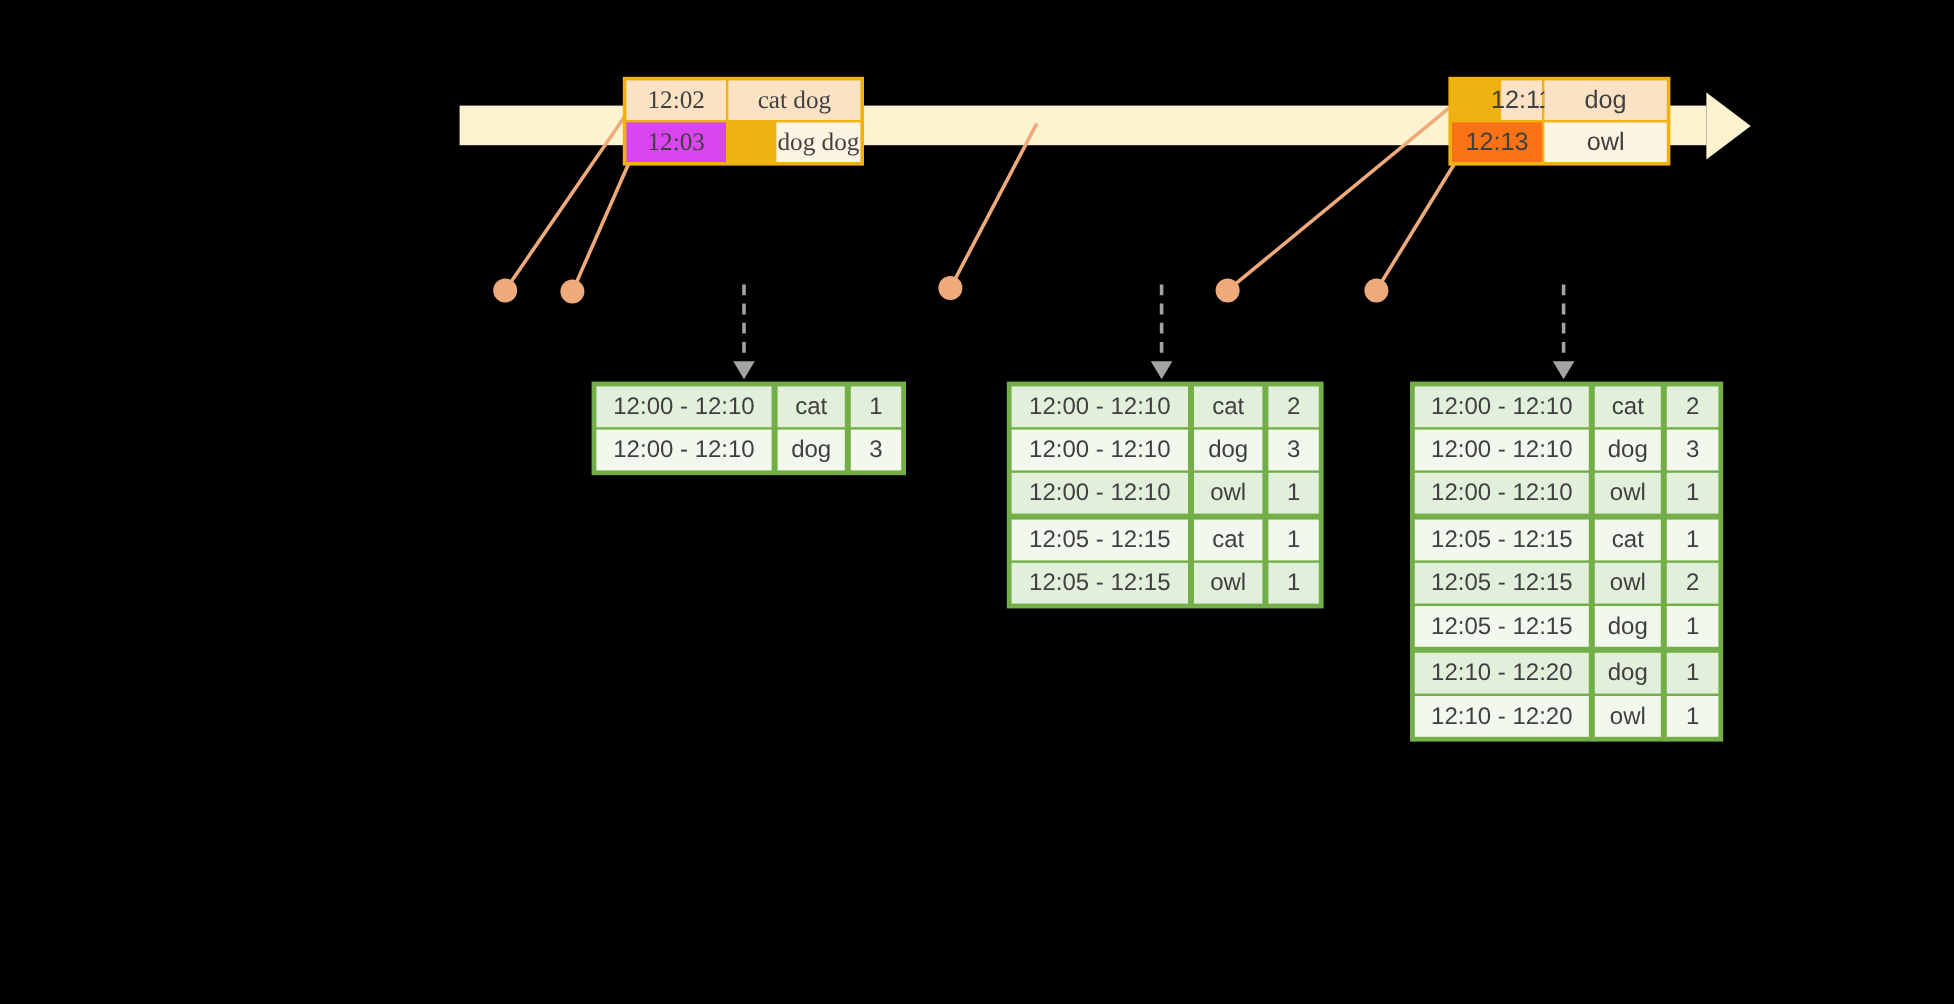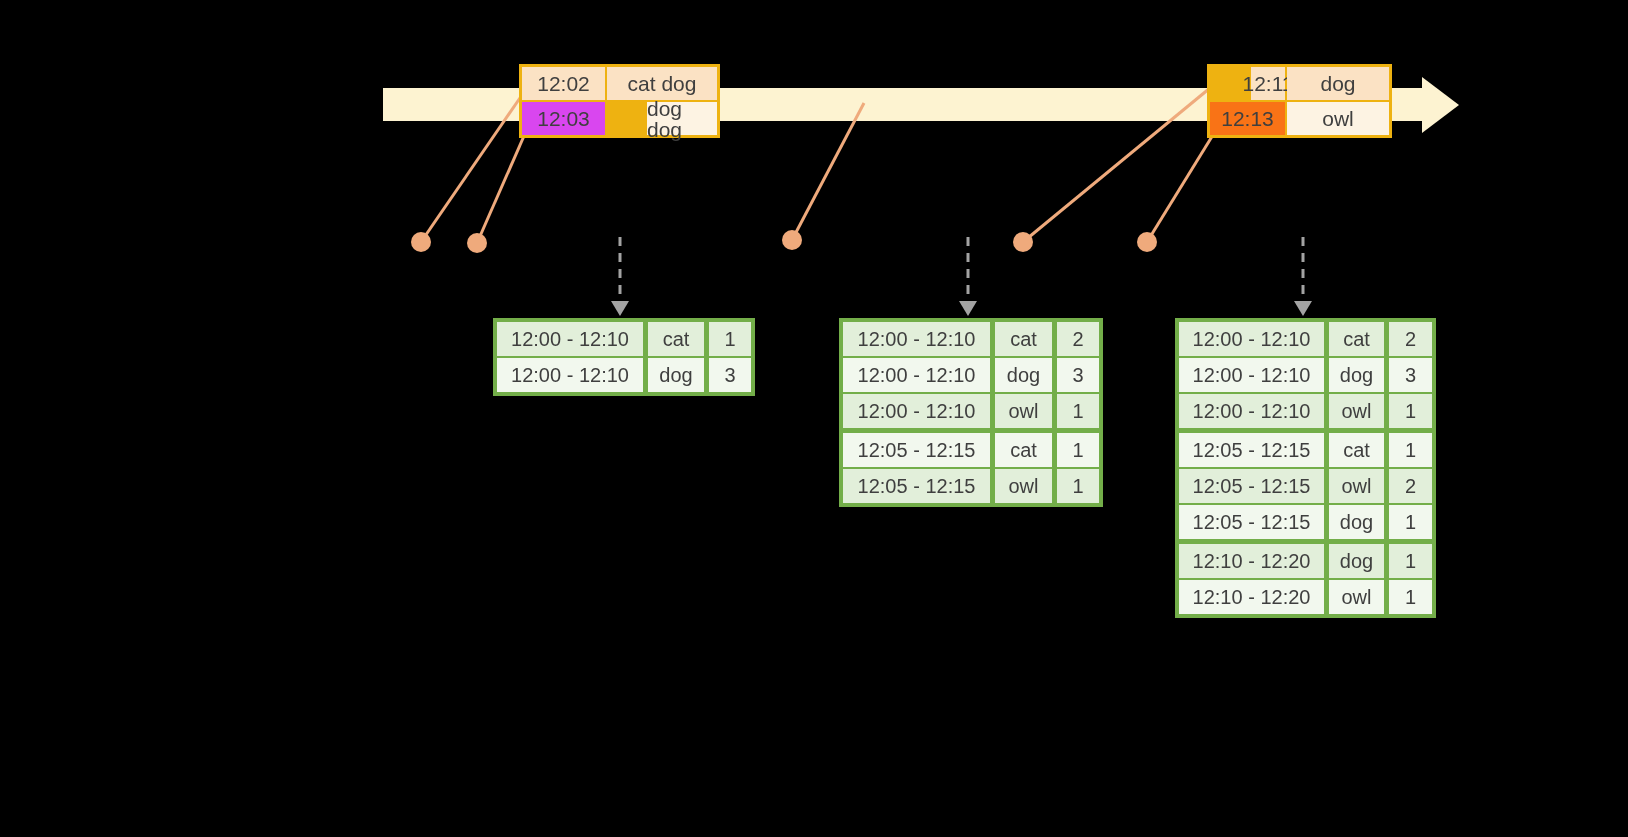--- a/index.html
+++ b/index.html
@@ -20,21 +20,21 @@
   .overlay { position:absolute; left:0; top:0; width:1628px; height:837px; }
   
   .etable {
     position:absolute; display:grid; gap:2px; padding:3px;
     background:var(--gold); grid-auto-rows:33px;
   }
   .etable .cell {
     display:flex; align-items:center; justify-content:center;
     font-size:21px; line-height:1;
   }
-  #etable-0 { left:519px; top:64px;  grid-template-columns:83px 110px; }
+  #etable-0 { left:519px; top:64px;  grid-template-columns:83px 110px;font-family:Liberation Serif, serif; }
   #etable-1 { left:862px; top:82px;  grid-template-columns:77px 104px; }
   #etable-2 { left:1207px; top:64px; grid-template-columns:75px 102px; }
   
   .gtable {
     position:absolute; display:flex; flex-direction:column; gap:2px; padding:4px;
     background:var(--green);
   }
   .grow { display:grid; gap:5px; }
   .grow.group-start { margin-top:3px; }
   .gtable .cell {

